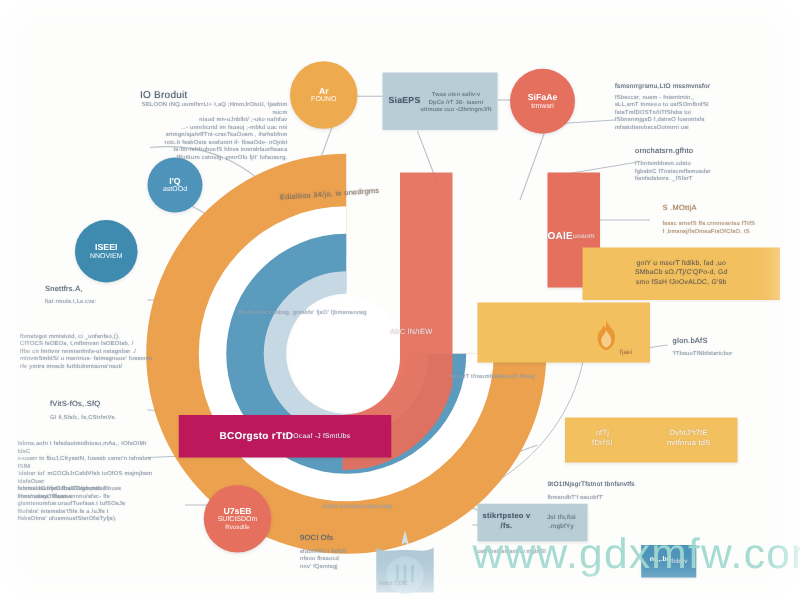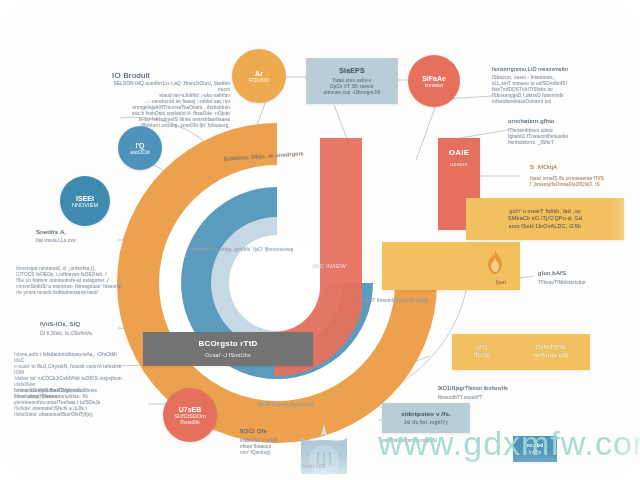--- a/index.html
+++ b/index.html
@@ -45,21 +45,21 @@
     color:#fff;
     text-align:center;
     box-shadow:0 1px 3px rgba(40,50,60,.13);
   }
   .circ .l1{font-size:7px;font-weight:bold;filter:blur(.4px);}
   .circ .l2{font-size:5.6px;filter:blur(.45px);opacity:.95;}
   .circ .l3{font-size:5px;filter:blur(.45px);opacity:.9;}
 
   .box{
     position:absolute;
-    display:flex;flex-direction:column;
+    display:flex;flex-direction:row;
     align-items:center;justify-content:center;
     text-align:center;
     box-shadow:0 1px 2px rgba(40,50,60,.10);
   }
   .box .bh{font-weight:bold;filter:blur(.4px);}
   .box .bl{filter:blur(.45px);}
 
   
   #core{
     position:absolute;
@@ -165,21 +165,21 @@
   <div class="circ" style="left:118px;top:126px;width:44px;height:44px;background:#4e94ba;">
     <span class="l1">I'Q</span>
     <span class="l2">astOOd</span>
   </div>
 
   <div class="circ" style="left:60px;top:176px;width:50px;height:50px;background:#3f8bb0;">
     <span class="l1">ISEEI</span>
     <span class="l2">NNOVIEM</span>
   </div>
 
-  <div class="box" style="left:143px;top:332px;width:170px;height:34px;background:#737373;">
+  <div class="box" style="left:143px;top:332px;width:170px;height:34px;background:#be185d;">
     <span class="bh ptext" style="position:static;font-size:8px;color:#ffffff;">BCOrgsto rTtD</span>
     <span class="bl ptext" style="position:static;font-size:5.4px;color:#e8f1f6;margin-top:2px;">Ocaaf  -J  fSmtUbs</span>
   </div>
 
   <div class="circ" style="left:163px;top:388px;width:54px;height:54px;background:#e5705e;">
     <span class="l1">U7sEB</span>
     <span class="l2">SUfCtSDOm</span>
     <span class="l3">Rvosdtfe</span>
   </div>
 

